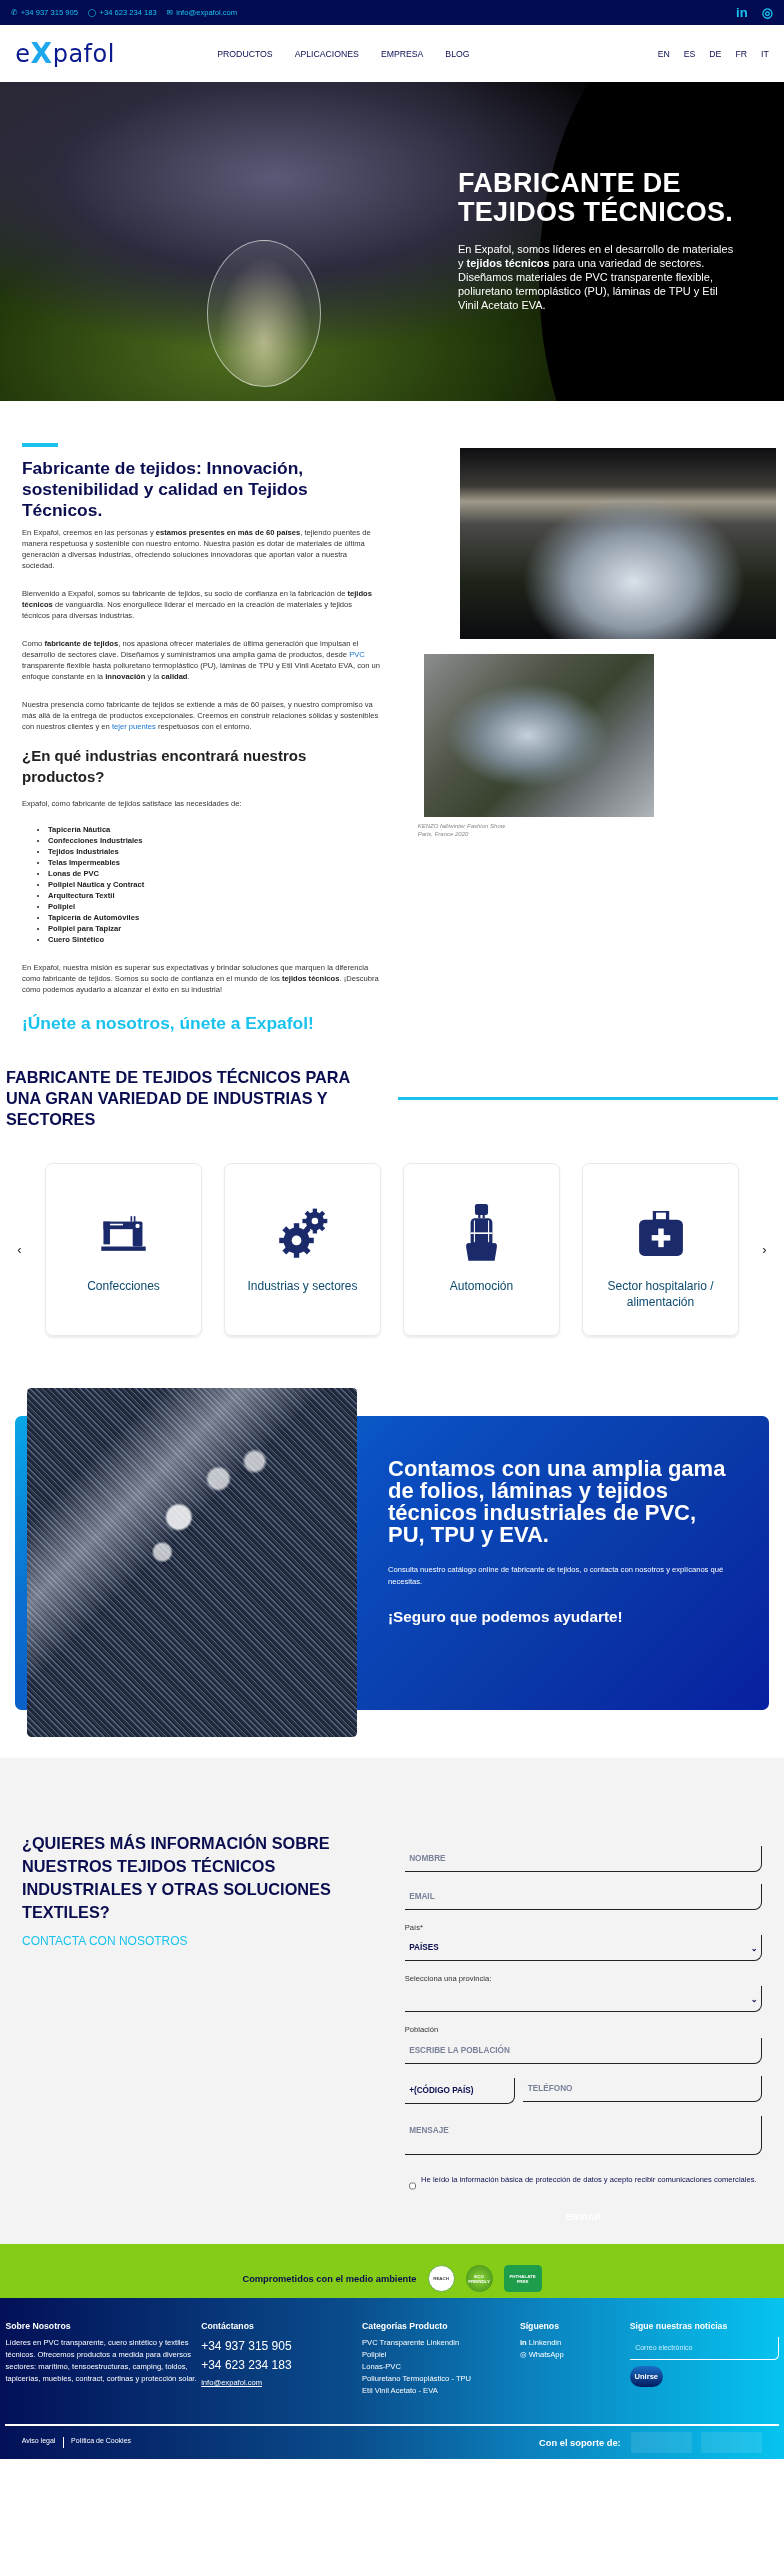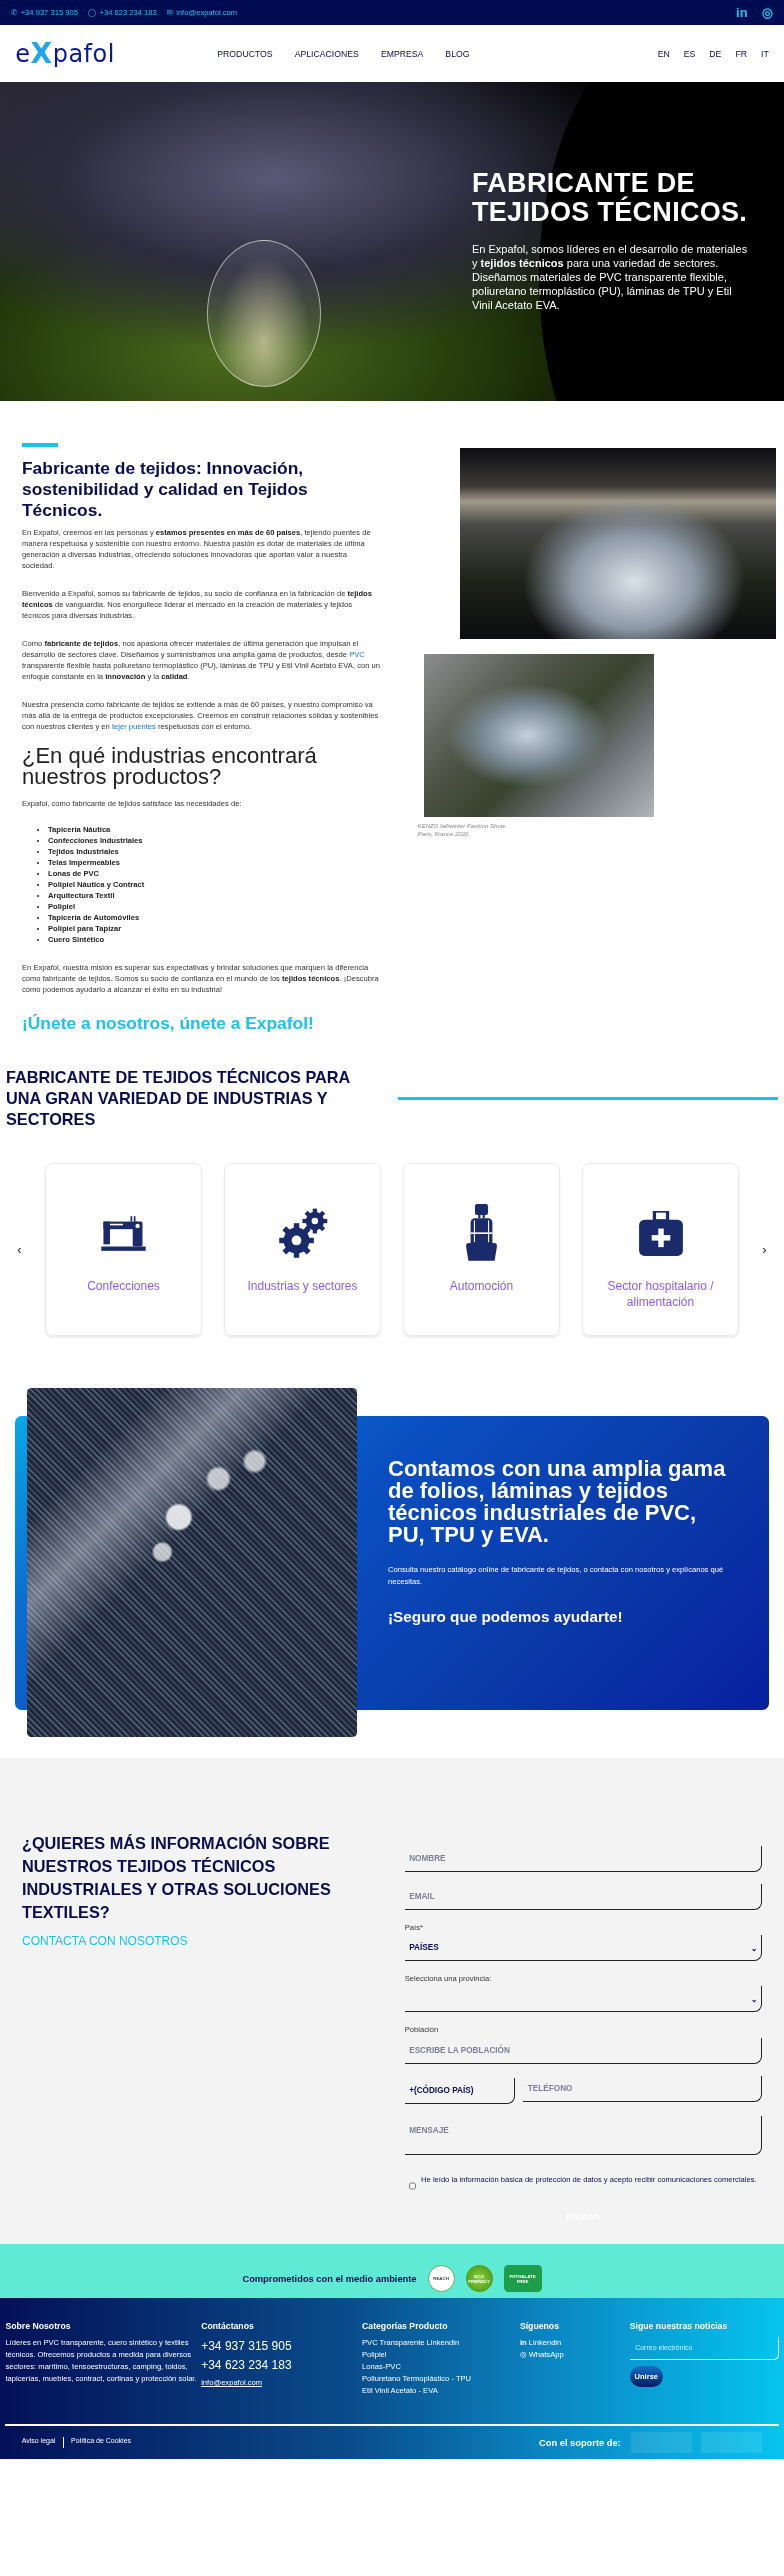--- a/index.html
+++ b/index.html
@@ -13,52 +13,52 @@
 .logo .x{color:#1ea7ec;font-weight:bold;font-size:28px}
 .nav{display:flex;gap:22px;font-size:8.7px;color:#0a0d4f;flex:1}
 .langs{display:flex;gap:14px;font-size:8.7px;color:#0a0d4f}
 .hero{height:319px;position:relative;overflow:hidden;background:
 radial-gradient(ellipse at 35% 30%,#5a5a78 0%,#2c2b3d 30%,transparent 55%),
 radial-gradient(ellipse at 30% 85%,#4d6b1e 0%,#1f3409 35%,transparent 60%),
 linear-gradient(90deg,#2a2733 0%,#1a1a24 45%,#000 62%,#000 100%)}
 .hero .bubble{position:absolute;left:207px;top:158px;width:114px;height:147px;border-radius:50%;border:1.1px solid rgba(255,255,255,.55);background:radial-gradient(ellipse at 50% 70%,rgba(255,240,210,.6),rgba(255,255,255,.08) 60%)}
 .hero .swoosh{position:absolute;right:-142px;top:-65px;width:283px;height:490px;border-radius:50%;background:linear-gradient(200deg,#0c2a8a,#1b6ec2 60%,#1a9be0);clip-path:inset(0 0 0 0)}
 .hero .swoosh-mask{position:absolute;right:-82px;top:-76px;width:327px;height:545px;border-radius:50%;background:#000}
-.hero .content{position:absolute;left:472px;top:87px;width:283px;color:#fff}
+.hero .content{position:absolute;left:458px;top:87px;width:283px;color:#fff}
 .hero h1{font-size:27px;line-height:29px;font-weight:bold;letter-spacing:0.3px}
 .hero p{margin-top:15.3px;font-size:11px;line-height:14px}
 .intro{display:flex;padding:42px 22px 0;gap:22px}
 .intro .left{width:360px}
 .bar{width:36px;height:4.4px;background:#19c3ee}
 .intro h2{margin-top:11px;font-size:17.4px;line-height:21px;color:#0a0d4f;font-weight:bold}
 .intro p{font-size:7.6px;line-height:11px;margin-top:5.4px;color:#333}
 .intro p + p{margin-top:17px}
 .intro b{color:#222}
 .link{color:#1976d2}
-.intro h3{font-size:22px;line-height:21px;color:#222;margin-top:13px;font-weight:normal}
+.intro h3{font-size:15px;line-height:21px;color:#222;margin-top:13px;font-weight:bold}
 .intro ul{margin:15.3px 0 0 26px;font-weight:bold;font-size:7.6px;line-height:11px;color:#222}
 .intro .join{margin-top:17.4px;font-size:17.4px;font-weight:bold;color:#19c3ee}
 .intro .right{position:relative;width:360px;height:398px}
 .img1{position:absolute;left:57px;top:5.4px;width:316px;height:191px;background:
 radial-gradient(ellipse at 55% 70%,#d9e2ea 0%,#8c98a5 25%,transparent 45%),
 linear-gradient(180deg,#0e0e12 0%,#3b3a36 20%,#a09a8a 28%,#4a4a48 40%,#1e2318 70%,#0b0c10 100%)}
 .img2{position:absolute;left:17.4px;top:207px;width:230px;height:163px;background:
 radial-gradient(ellipse at 45% 50%,#c5d0dd 0%,#7a8a95 25%,transparent 45%),
 linear-gradient(135deg,#8b8e8e 0%,#4e5446 35%,#39432f 55%,#6e7478 75%,#b1b6ba 100%);border:4.4px solid #fff;box-sizing:content-box}
 .caption{position:absolute;left:14.7px;top:379px;font-size:6px;font-style:italic;color:#888;line-height:8.2px}
 .sectors{padding:33px 6px 0}
 .sectors .head{display:flex;align-items:center}
 .sectors h2{width:370px;font-size:16.3px;line-height:21px;color:#0a0d4f;font-weight:bold}
 .sectors .line{flex:1;height:3.3px;background:#19c3ee;margin-left:22px}
 .carousel{display:flex;align-items:center;margin-top:33px;gap:0}
 .arrow{width:27px;text-align:center;font-size:13px;color:#222;cursor:pointer}
 .cards{display:flex;gap:22px;flex:1;justify-content:center}
 .card{width:157px;height:173px;border:0.5px solid #eaeaea;border-radius:7.6px;box-shadow:0 1.1px 2.2px rgba(0,0,0,.08);display:flex;flex-direction:column;align-items:center;padding-top:40px}
 .card .ic{height:60px;display:flex;align-items:center;justify-content:center}
-.card .lbl{margin-top:14px;font-size:12px;color:#8b5cf6;text-align:center;line-height:16px;width:120px}
+.card .lbl{margin-top:14px;font-size:12px;color:#0c4a6e;text-align:center;line-height:16px;width:120px}
 .promo{position:relative;margin-top:41px;height:381px}
 .promo .bluebox{position:absolute;left:15.3px;top:39px;width:754px;height:294px;border-radius:6.5px;background:linear-gradient(135deg,#08a8e8 0%,#0a6fd0 18%,#0a4fc2 40%,#0a3aa8 70%,#0820a0 100%)}
 .promo .fabric{position:absolute;left:27px;top:11px;width:330px;height:349px;border-radius:4.4px;background:
 radial-gradient(circle at 46% 37%,rgba(255,255,255,.85) 0 4%,transparent 5%),
 radial-gradient(circle at 58% 26%,rgba(255,255,255,.7) 0 3%,transparent 4%),
 radial-gradient(circle at 41% 47%,rgba(255,255,255,.7) 0 3%,transparent 4%),
 radial-gradient(circle at 69% 21%,rgba(255,255,255,.7) 0 2.5%,transparent 3.5%),
 repeating-linear-gradient(45deg,#2a3448 0 1.6px,#53607a 1.6px 2.7px,#1c2436 2.7px 4.4px),
 linear-gradient(135deg,#3c465a,#12182a)}
 .promo .fabric::after{content:"";position:absolute;inset:0;border-radius:4.4px;background:linear-gradient(135deg,transparent 20%,rgba(220,225,235,.45) 32%,transparent 44%)}
@@ -75,21 +75,21 @@
 .field:first-child{margin-top:14px}
 .flabel{font-size:7.6px;color:#333;margin-top:13px}
 .field.sel{color:#0a0d4f;margin-top:3.3px}
 .row{display:flex;gap:8.7px}
 .row .field:first-child{width:110px;color:#0a0d4f}
 .row .field:last-child{flex:1}
 .field.msg{height:39px;align-items:flex-start;padding-top:9.8px}
 .check{display:flex;gap:5.4px;margin-top:19.6px;font-size:7.6px;color:#0a0d4f;line-height:11.4px;padding-left:4.4px}
 .check input{margin-top:7.6px;width:6.5px;height:7.6px}
 .send{text-align:center;margin-top:22px;font-size:9.3px;font-weight:bold;color:#fff}
-.eco{background:#5eead4;height:54px;display:flex;align-items:center;justify-content:center;gap:11px;padding-top:16.3px}
+.eco{background:#84cc16;height:54px;display:flex;align-items:center;justify-content:center;gap:11px;padding-top:16.3px}
 .eco .t{font-size:9.3px;font-weight:bold;color:#0a0d4f}
 .badge{width:27px;height:27px;border-radius:50%;background:#fff;display:flex;align-items:center;justify-content:center;font-size:4.4px;font-weight:bold;text-align:center}
 .footer{background:linear-gradient(90deg,#031057 0%,#0a4d8c 45%,#0b86c2 70%,#06c4ef 100%);color:#fff;padding:22px 5.4px 0}
 .fcols{display:flex}
 .fcol h4{font-size:8.7px;font-weight:bold;margin-bottom:5.4px}
 .fcol{font-size:7.6px;line-height:12px}
 .fcol.c1{width:196px}
 .fcol.c2{width:161px}
 .fcol.c2 .big{font-size:12px;line-height:19px}
 .fcol.c3{width:158px}

